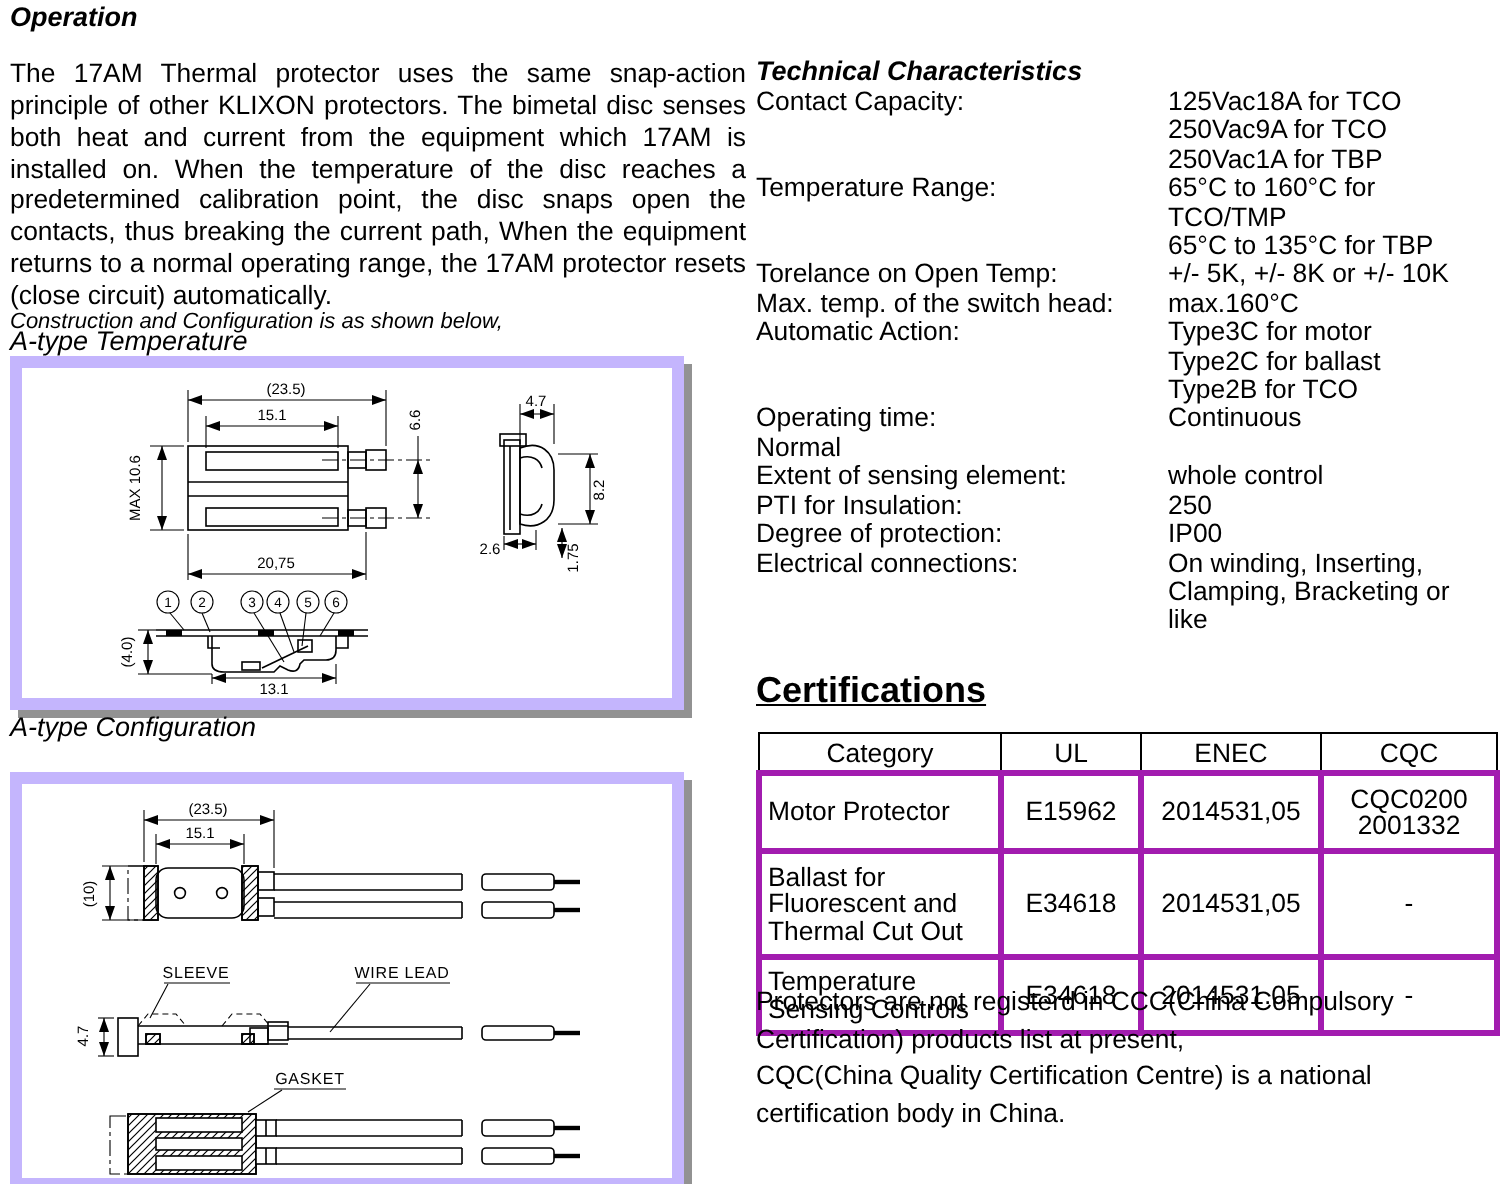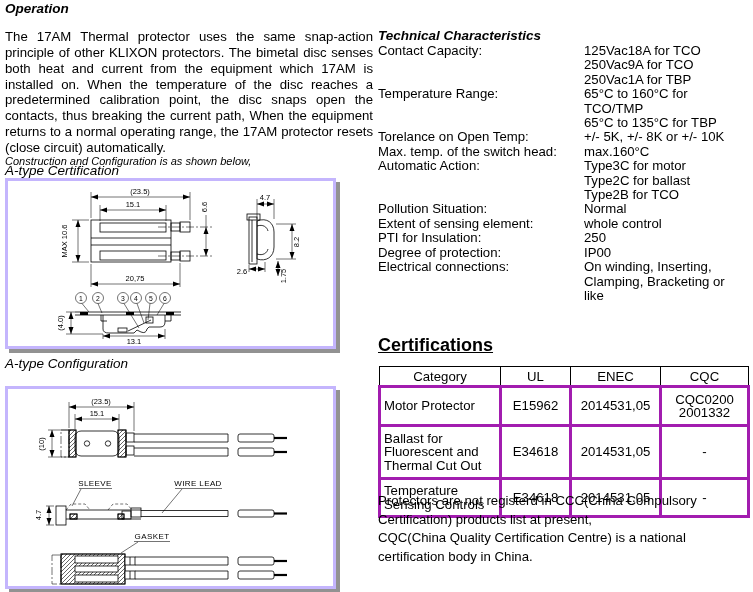--- a/index.html
+++ b/index.html
@@ -6,21 +6,21 @@
   body{width:753px;height:592px;position:relative;overflow:hidden;
        font-family:"Liberation Sans",sans-serif;color:#000;}
   .abs{position:absolute;}
   
   .op-title{left:5px;top:1px;font-size:13.5px;font-weight:bold;font-style:italic;}
   .op-body{left:5px;top:16px;width:368px;font-size:13.2px;line-height:15.8px;text-align:justify;}
   .op-body2{left:5px;top:143px;width:368px;font-size:11px;line-height:15.8px;font-style:italic;}
   .draw-title{font-size:13.5px;font-style:italic;}
   .constr-title{left:5px;top:163px;}
   .config-title{left:5px;top:356px;}
-  .draw-box{left:5px;border:3px solid #c4b5fd;background:#fff;box-shadow:4px 4px 0 #929292;}
+  .draw-box{left:5px;border:6px solid #c4b5fd;background:#fff;box-shadow:4px 4px 0 #929292;}
   .constr-box{top:178px;width:325px;height:165px;}
   .config-box{top:386px;width:325px;height:197px;}
   svg.drawing{display:block;stroke:#000;fill:none;stroke-width:.8;}
   svg.drawing text{fill:#000;stroke:none;font-family:"Liberation Sans",sans-serif;
                    font-size:7.5px;text-anchor:middle;}
   svg.drawing text.lbl{font-size:8px;letter-spacing:.4px;}
   svg.drawing text.co{font-size:6.8px;}
   svg.drawing .thin{stroke-width:.55;}
   svg.drawing .cl{stroke-width:.55;stroke-dasharray:8 2 2 2;}
   svg.drawing .dsh{stroke-width:.55;stroke-dasharray:3 2;}
@@ -48,21 +48,21 @@
 </style>
 </head>
 <body>
 
 <div>
 
   <div class="abs op-title">Operation</div>
   <p class="abs op-body">The 17AM Thermal protector uses the same snap-action principle of other KLIXON protectors. The bimetal disc senses both heat and current from the equipment which 17AM is installed on. When the temperature of the disc reaches a predetermined calibration point, the disc snaps open the contacts, thus breaking the current path, When the equipment returns to a normal operating range, the 17AM protector resets (close circuit) automatically.</p>
   <p class="abs op-body2">Construction and Configuration is as shown below,</p>
 
-  <div class="abs draw-title constr-title">A-type Certification</div>
+  <div class="abs draw-title constr-title">A-type Temperature</div>
 
   <div class="abs draw-box constr-box">
     <svg class="drawing" width="325" height="165" viewBox="0 0 325 165">
       <defs>
         <marker id="arA" viewBox="0 0 8 6" refX="7.5" refY="3" markerWidth="8" markerHeight="6" orient="auto-start-reverse" markerUnits="userSpaceOnUse">
           <path d="M0.5,0.5 L7.5,3 L0.5,5.5 Z" fill="#000" stroke="none"></path>
         </marker>
       </defs>
 
       <g>
@@ -336,23 +336,26 @@
       <div class="tech-line">
         <span class="tech-label"></span>
         <span class="tech-value">Type2C for ballast</span>
       </div>
 
       <div class="tech-line">
         <span class="tech-label"></span>
         <span class="tech-value">Type2B for TCO</span>
       </div>
 
-
-      <div class="tech-line">
-        <span class="tech-label">Pollution Situation:</span>
+      <div class="tech-line">
+        <span class="tech-label">Operating time:</span>
+        <span class="tech-value">Continuous</span>
+      </div>
+
+      <div class="tech-line">
         <span class="tech-value">Normal</span>
       </div>
 
       <div class="tech-line">
         <span class="tech-label">Extent of sensing element:</span>
         <span class="tech-value">whole control</span>
       </div>
 
       <div class="tech-line">
         <span class="tech-label">PTI for Insulation:</span>

